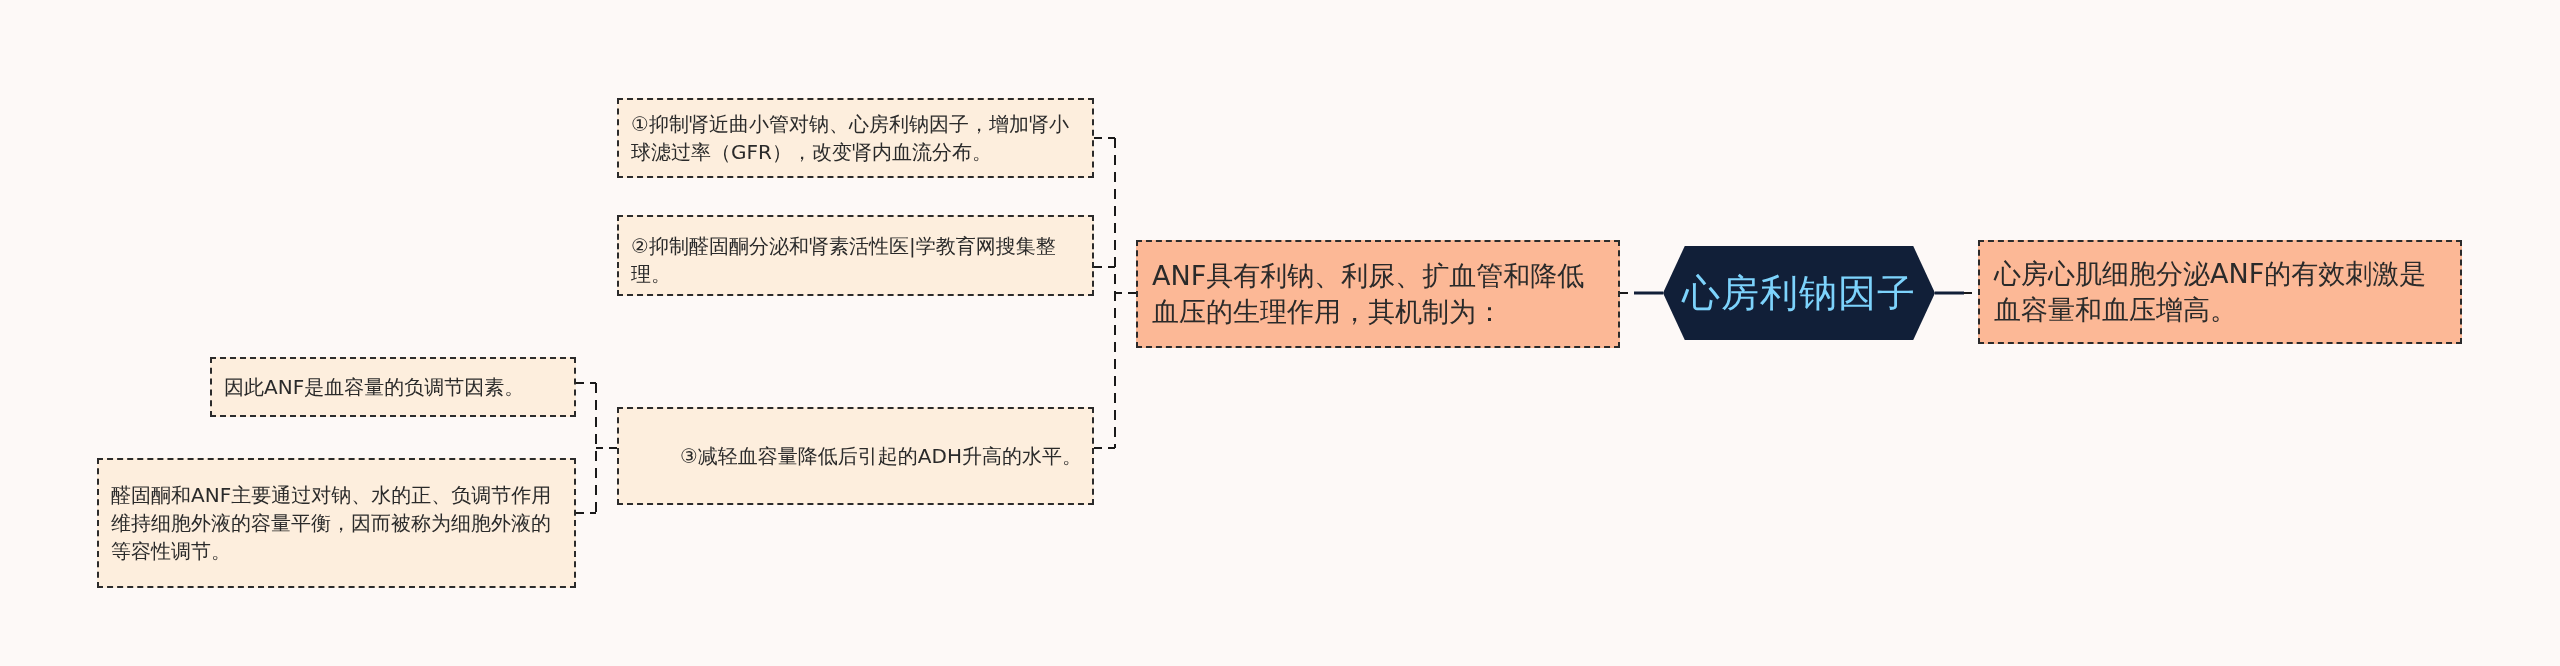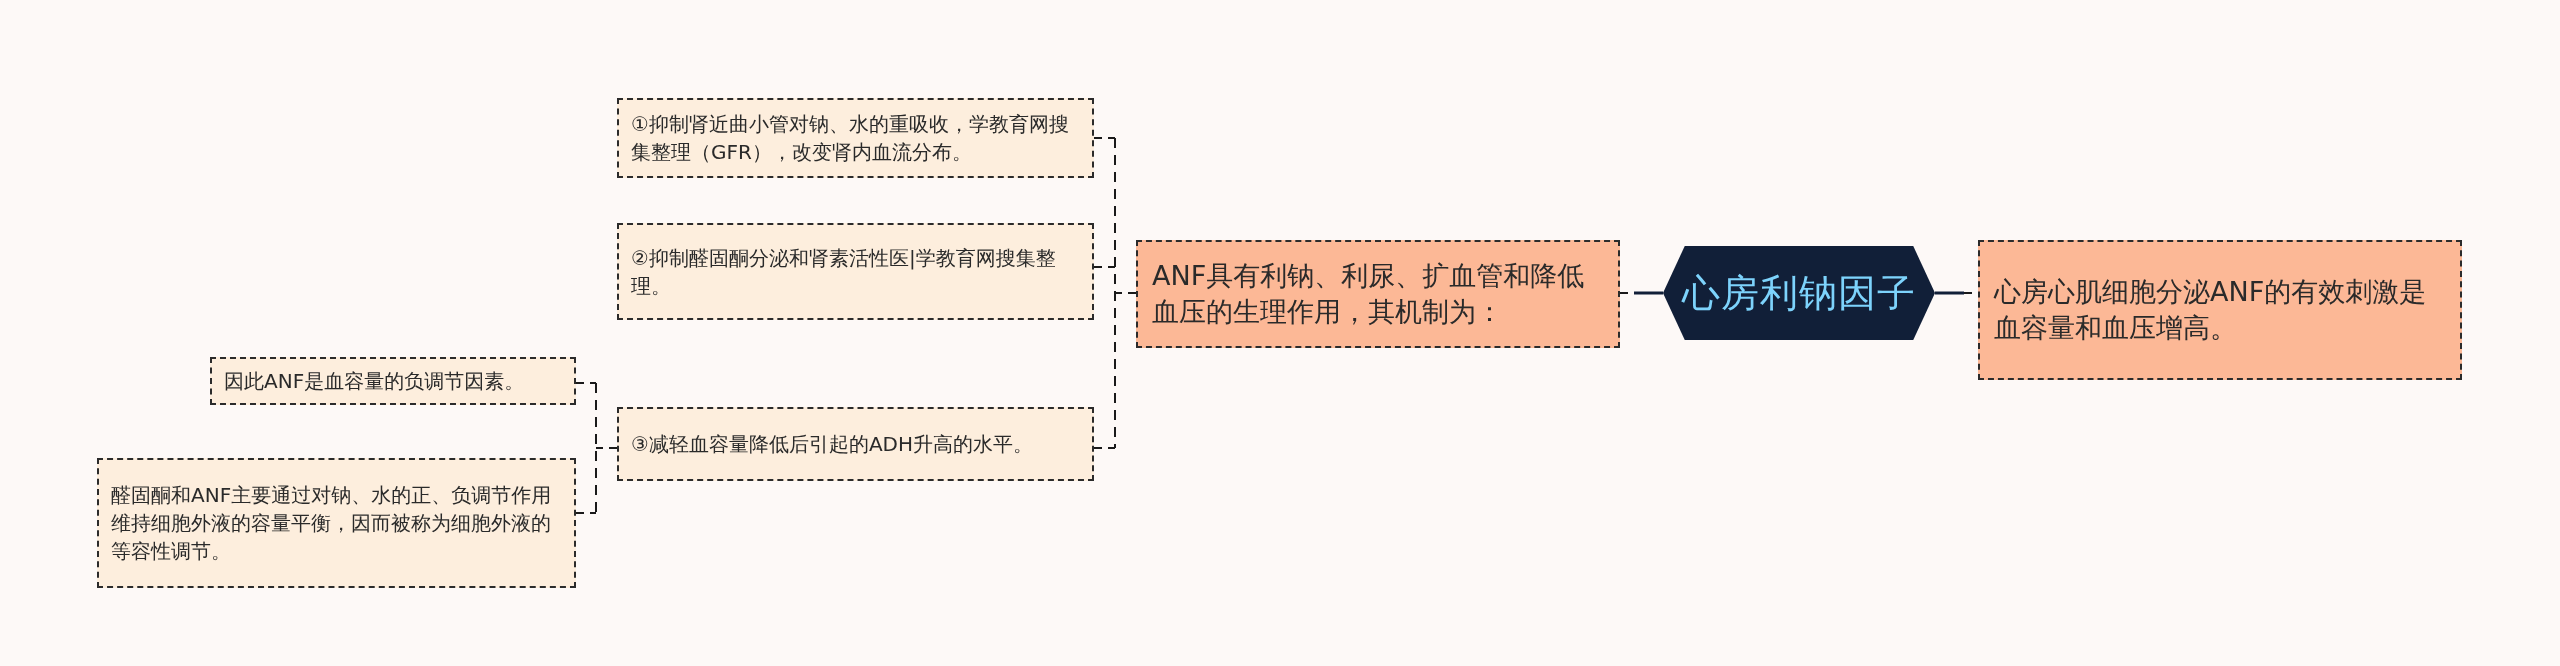--- a/index.html
+++ b/index.html
@@ -89,41 +89,41 @@
     <path d="M617 448 L596 448" stroke="#1a1a1a" stroke-width="2" stroke-dasharray="8 6" fill="none"></path>
     <path d="M596 383 L596 513" stroke="#1a1a1a" stroke-width="2" stroke-dasharray="10 7" fill="none"></path>
     <path d="M576 383 L596 383" stroke="#1a1a1a" stroke-width="2" stroke-dasharray="8 6" fill="none"></path>
     <path d="M576 513 L596 513" stroke="#1a1a1a" stroke-width="2" stroke-dasharray="8 6" fill="none"></path>
   </svg>
 
   <div class="root">
     <span>心房利钠因子</span>
   </div>
 
-  <div class="node main" style="left:1978px; top:240px; width:484px; height:140px;">
+  <div class="node main" style="left:1978px; top:240px; width:484px; height:104px;">
     <span class="txt">心房心肌细胞分泌ANF的有效刺激是血容量和血压增高。</span>
   </div>
 
   <div class="node main" style="left:1136px; top:240px; width:484px; height:108px;">
     <span class="txt">ANF具有利钠、利尿、扩血管和降低血压的生理作用，其机制为：</span>
   </div>
 
   <div class="node sub" style="left:617px; top:98px; width:477px; height:80px;">
-    <span class="txt">①抑制肾近曲小管对钠、水的重吸收，学教育网搜集整理（GFR），改变肾内血流分布。</span>
+    <span class="txt">①抑制肾近曲小管对钠、心房利钠因子，增加肾小球滤过率（GFR），改变肾内血流分布。</span>
   </div>
 
-  <div class="node sub" style="left:617px; top:223px; width:477px; height:97px;">
+  <div class="node sub" style="left:617px; top:215px; width:477px; height:81px;align-items:flex-end;">
     <span class="txt">②抑制醛固酮分泌和肾素活性医|学教育网搜集整理。</span>
   </div>
 
-  <div class="node sub" style="left:617px; top:407px; width:477px; height:74px;">
+  <div class="node sub" style="left:617px; top:407px; width:477px; height:98px;text-align:right;">
     <span class="txt">③减轻血容量降低后引起的ADH升高的水平。</span>
   </div>
 
-  <div class="node sub" style="left:210px; top:357px; width:366px; height:48px;">
+  <div class="node sub" style="left:210px; top:357px; width:366px; height:60px;">
     <span class="txt">因此ANF是血容量的负调节因素。</span>
   </div>
 
   <div class="node sub" style="left:97px; top:458px; width:479px; height:130px;">
     <span class="txt">醛固酮和ANF主要通过对钠、水的正、负调节作用维持细胞外液的容量平衡，因而被称为细胞外液的等容性调节。</span>
   </div>
 
 </div>
 
 </body></html>

